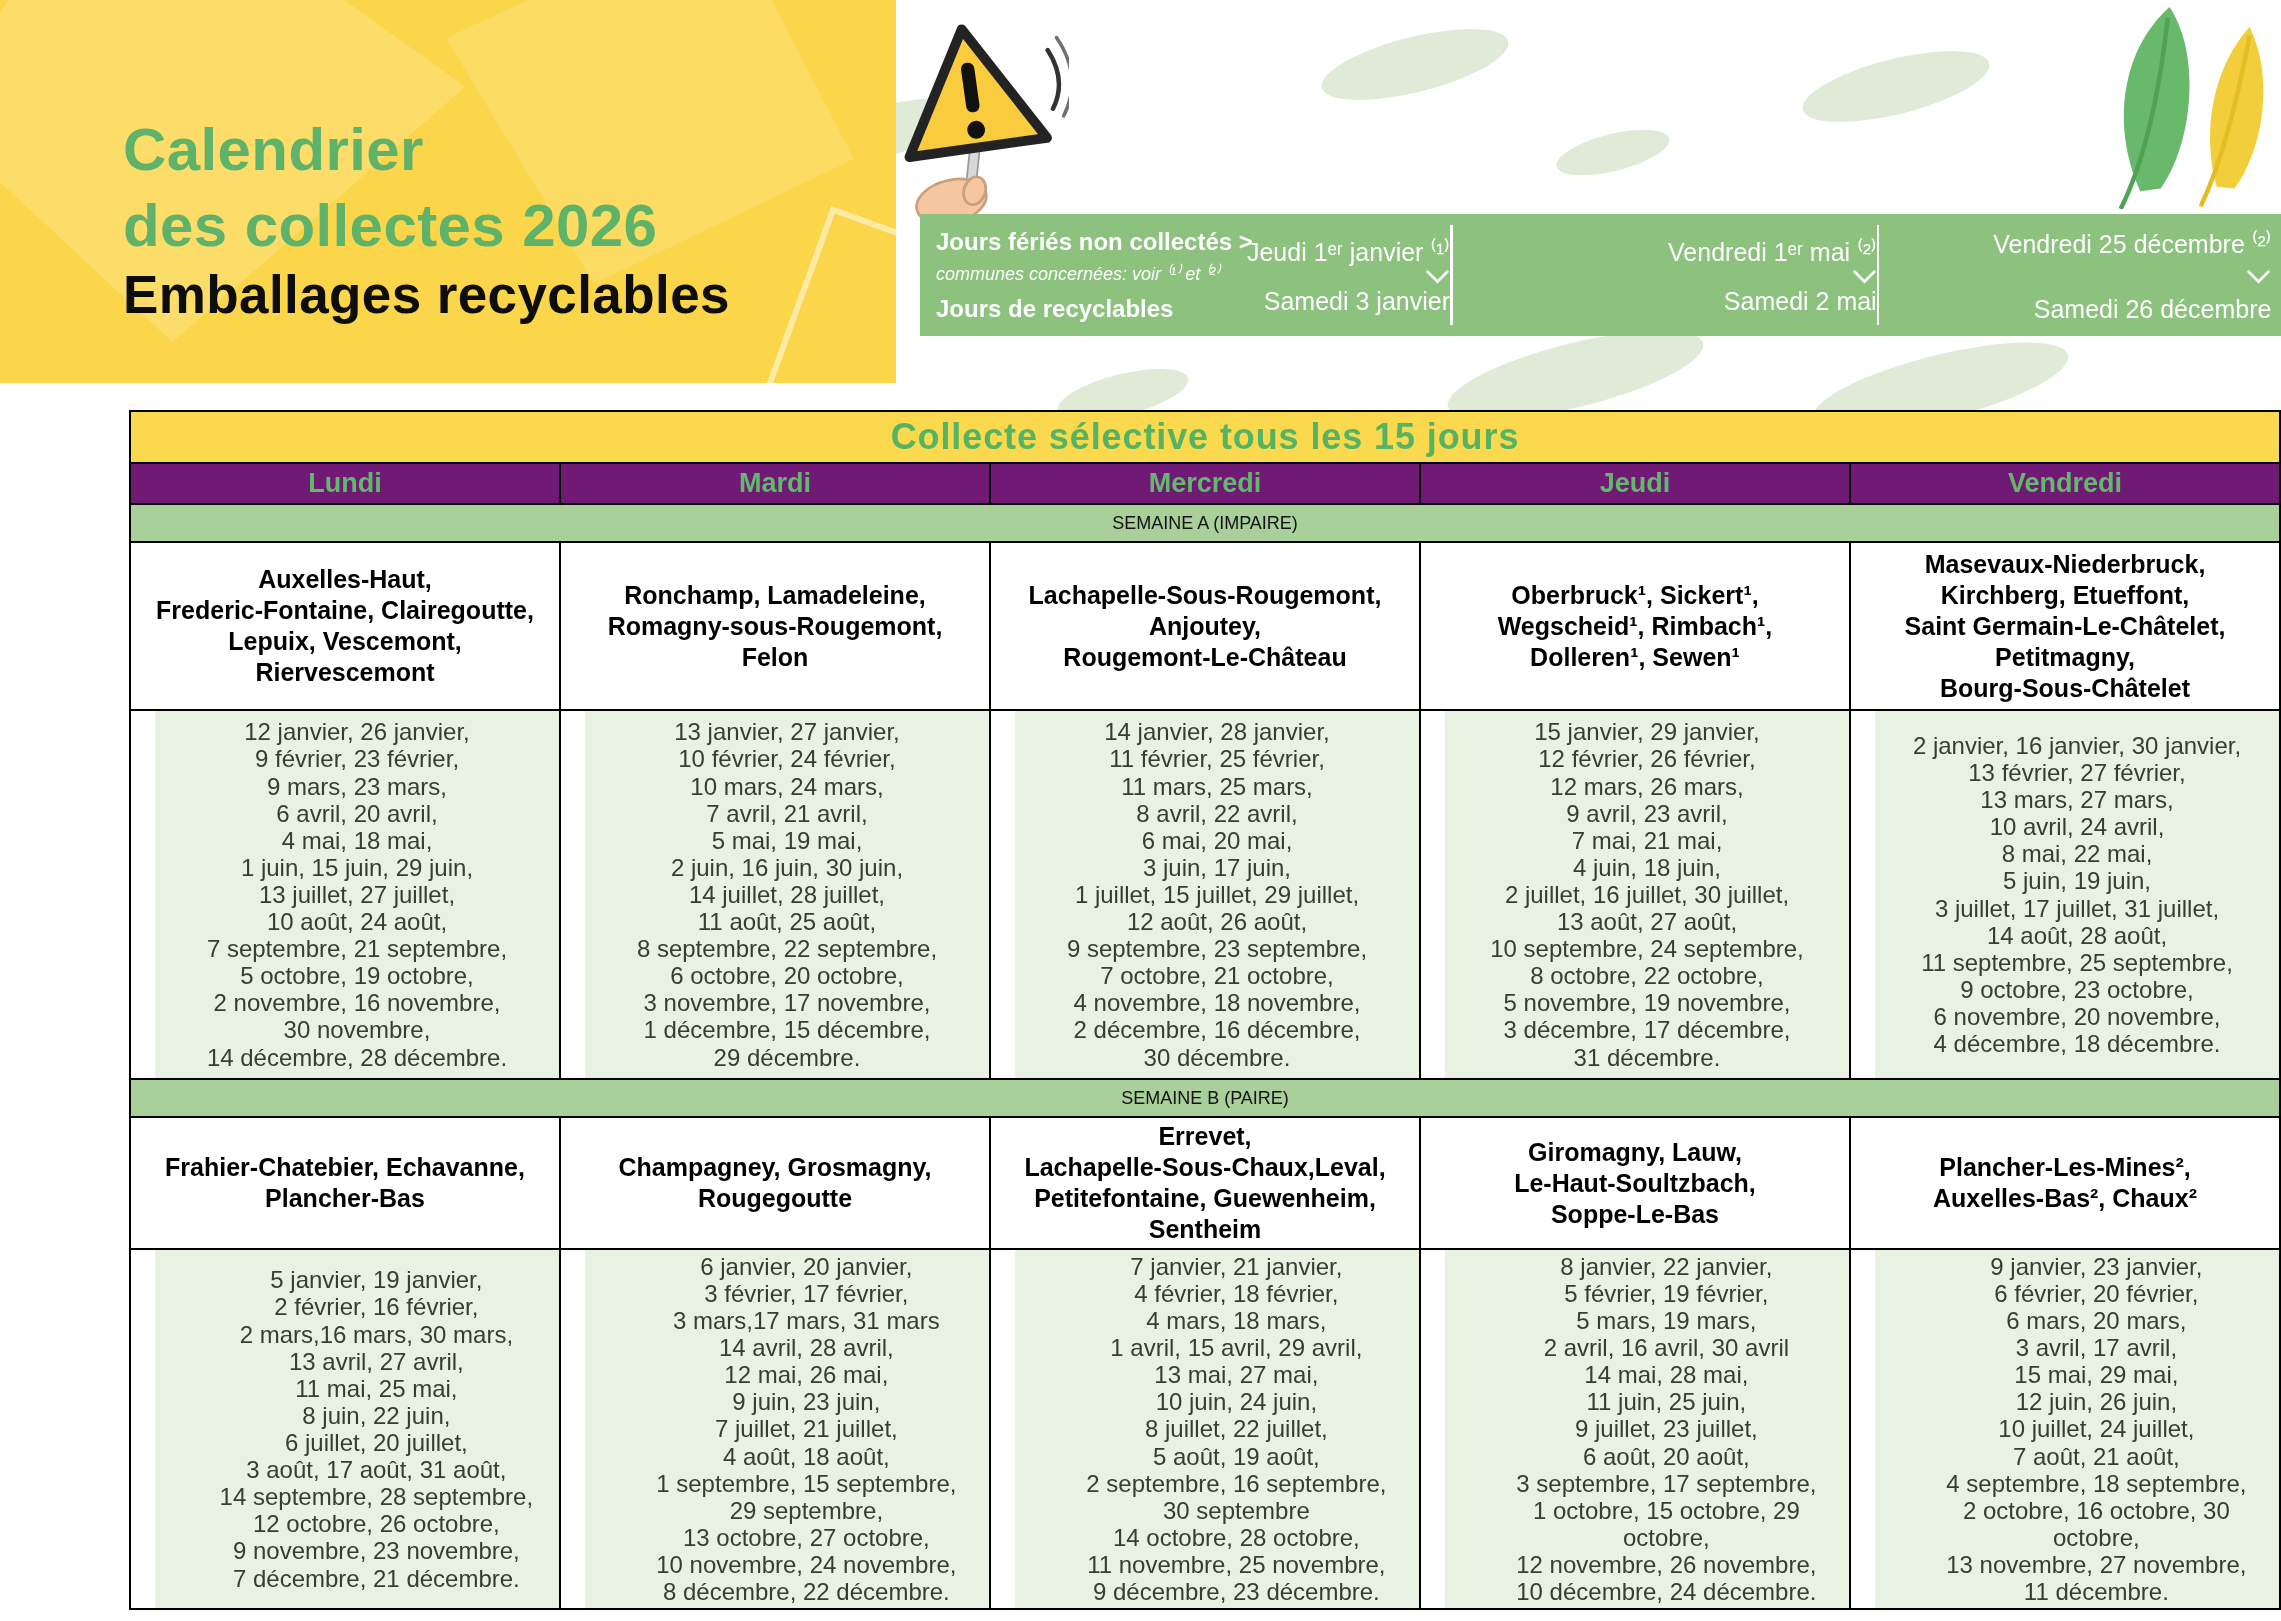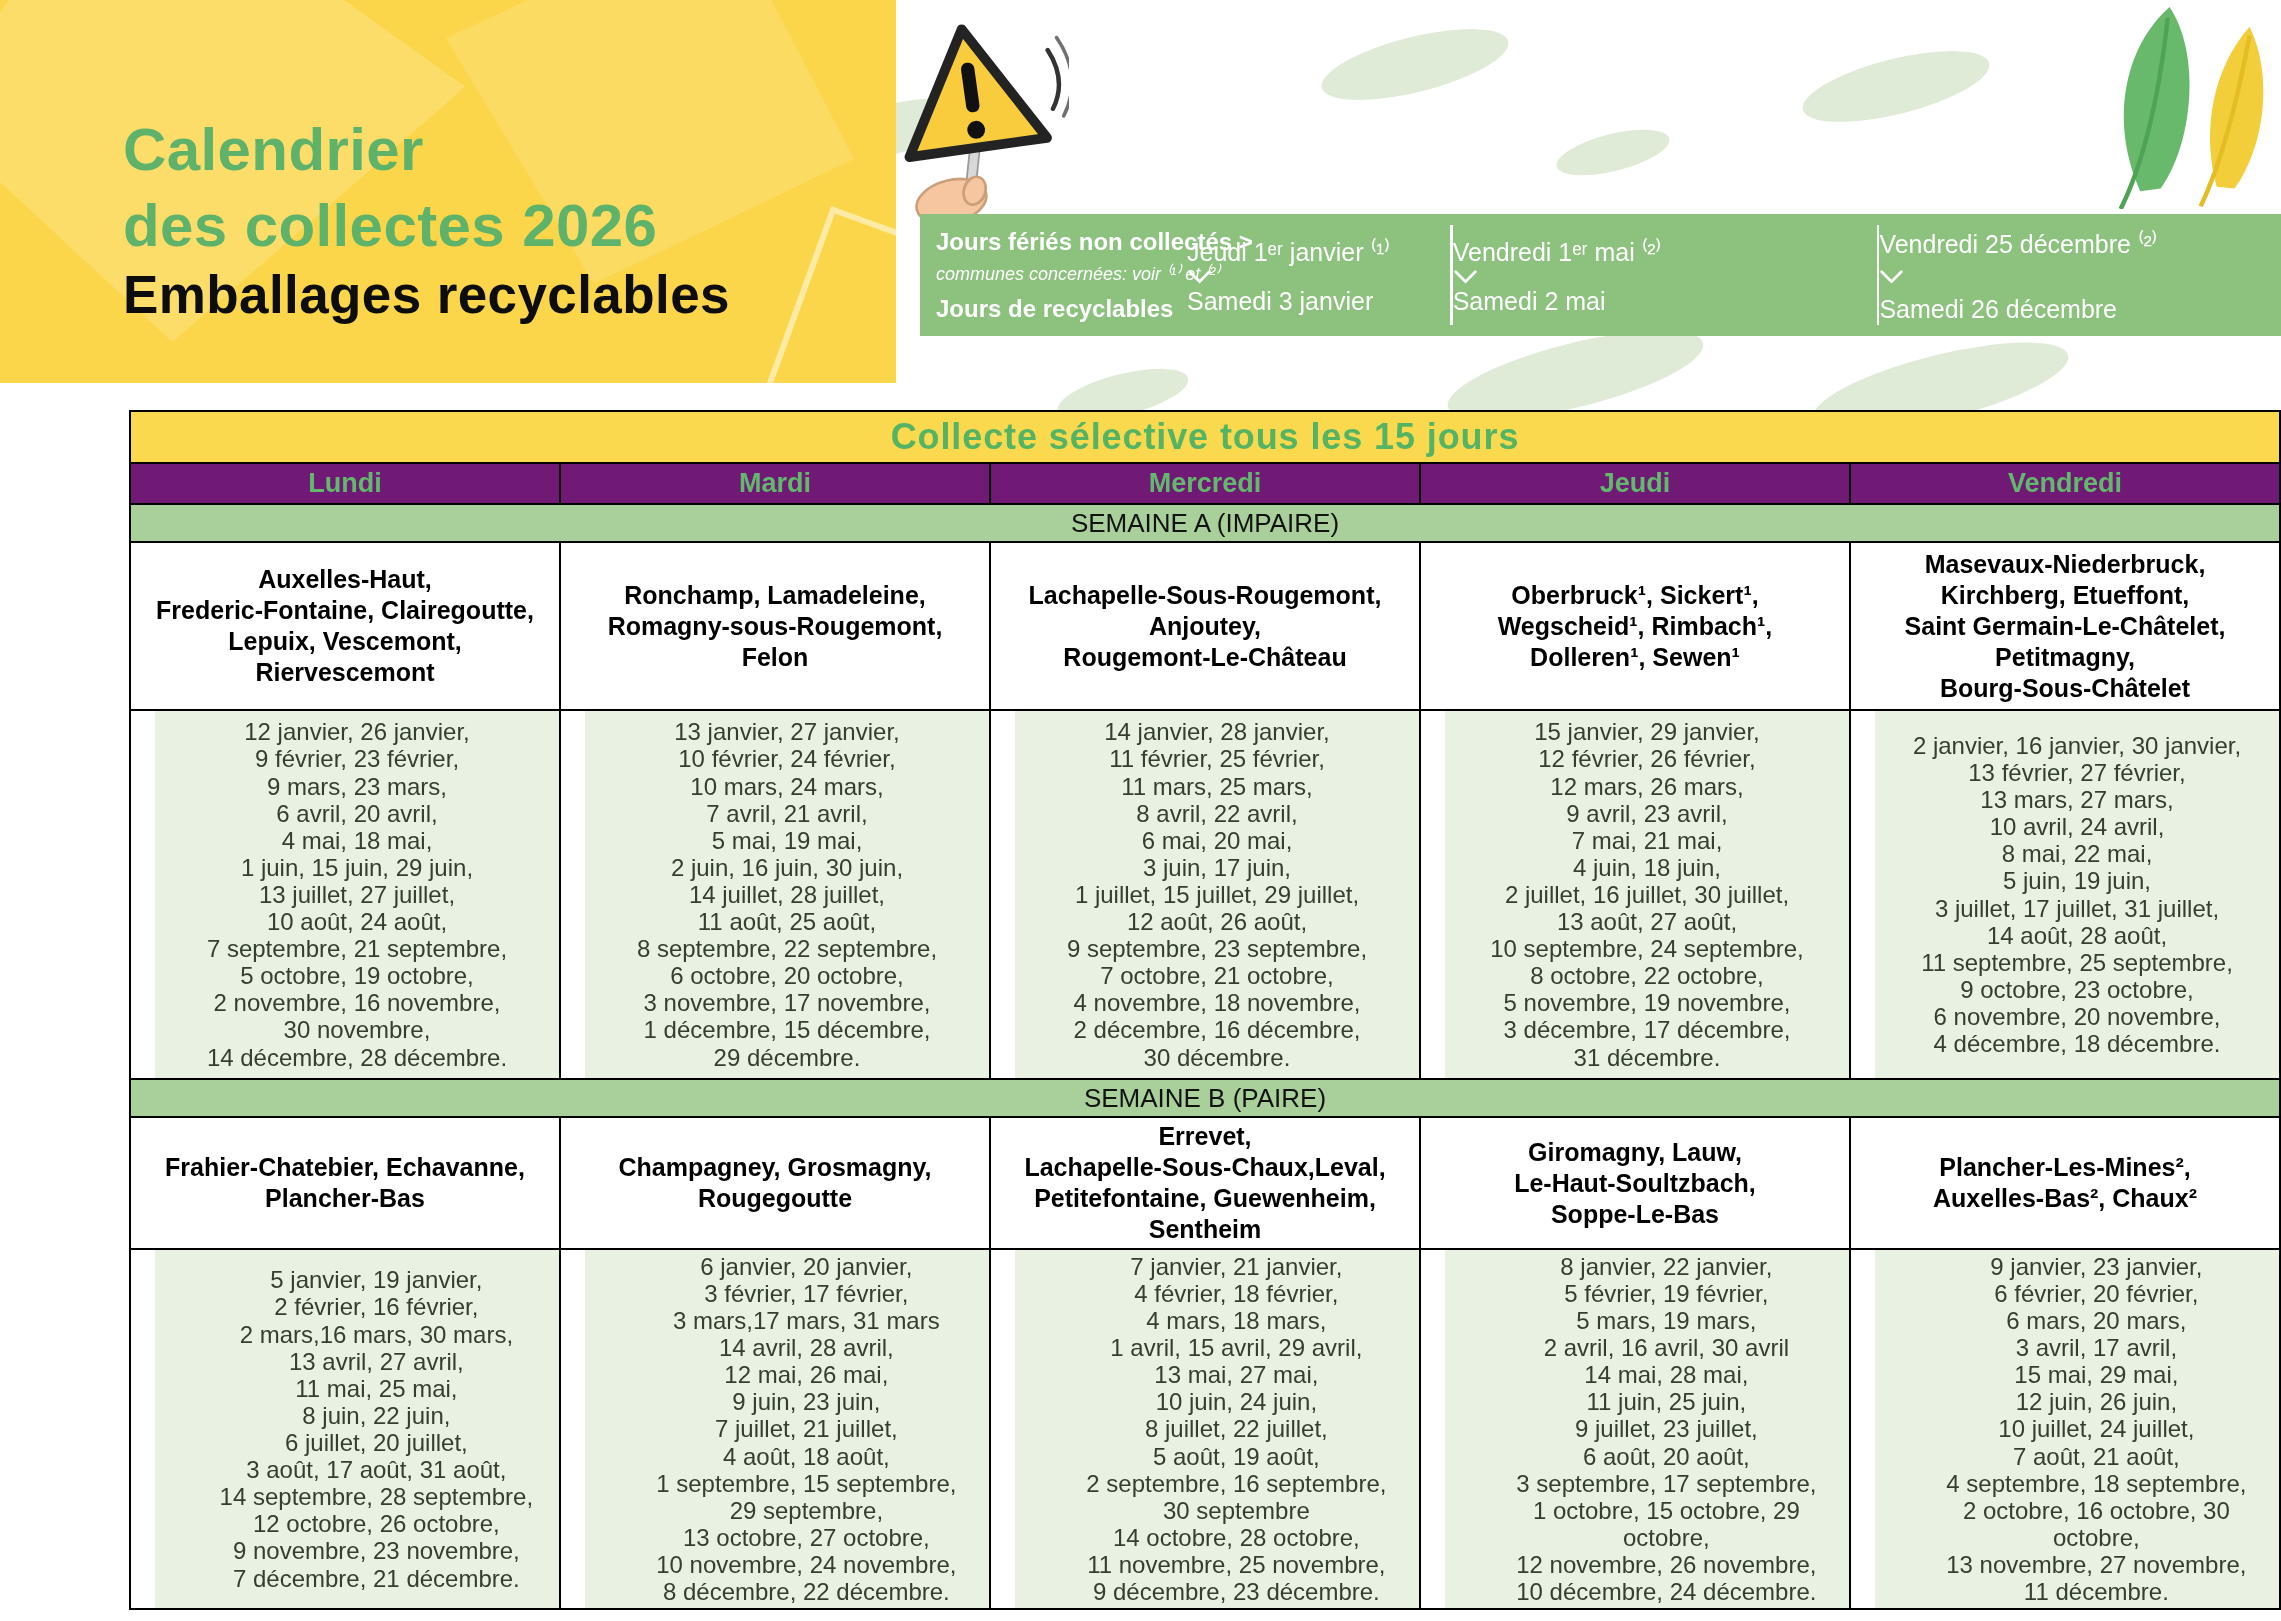--- a/index.html
+++ b/index.html
@@ -20,33 +20,33 @@
   
   .warn{position:absolute;left:882px;top:16px;width:187px;height:223px;}
   
   .leaves{position:absolute;left:2067px;top:0px;width:214px;height:209px;}
   
   .banner{position:absolute;left:920px;top:214px;width:1362px;height:122px;background:#8cc17e;color:#fff;display:flex;align-items:stretch;}
   .b-labels{width:267px;padding:14.3px 0 0 16px;box-sizing:border-box;}
   .b-l1{font-size:24px;font-weight:700;white-space:nowrap;}
   .b-l2{font-size:18px;font-style:italic;margin-top:4.5px;white-space:nowrap;}
   .b-l3{font-size:24px;font-weight:700;margin-top:10.7px;white-space:nowrap;}
-  .b-col{display:flex;flex-direction:column;align-items:flex-start;justify-content:center;gap:2.7px;}
+  .b-col{display:flex;flex-direction:column;align-items:flex-end;justify-content:center;gap:2.7px;}
   .b-c1{width:263px;}
   .b-c2{width:424px;}
   .b-c3{width:392px;gap:10px;}
   .b-div{width:2.7px;background:#ffffff;margin:10.7px 0;}
   .b-holiday,.b-makeup{font-size:25px;white-space:nowrap;}
   
   .cal-table{position:absolute;left:129px;top:410px;width:2148px;border:2.7px solid #000;background:#fff;}
   .t-title{height:50px;background:#fbd94e;color:#54b464;font-weight:700;font-size:36px;letter-spacing:0.9px;display:flex;align-items:center;justify-content:center;}
   .t-days{display:flex;height:39px;background:#701a75;border-top:2.7px solid #000;}
   .t-day{flex:1;display:flex;align-items:center;justify-content:center;color:#61ba6c;font-weight:700;font-size:27px;border-right:2.7px solid #000;}
   .t-day:last-child{border-right:none;}
-  .t-band{height:36px;background:#a9d09a;color:#121212;font-size:26px;display:flex;align-items:center;justify-content:center;border-top:2.7px solid #000;}
+  .t-band{height:36px;background:#a9d09a;color:#121212;font-size:18px;display:flex;align-items:center;justify-content:center;border-top:2.7px solid #000;}
   .t-cells{display:flex;border-top:2.7px solid #000;}
   .cell{flex:1;border-right:2.7px solid #000;white-space:pre-line;text-align:center;display:flex;align-items:center;justify-content:center;box-sizing:border-box;padding:3.6px 5.3px;}
   .cell:last-child{border-right:none;}
   .communes-a .cell{height:166px;}
   .communes-b .cell{height:130px;}
   .communes .cell{background:#ffffff;color:#000;font-weight:700;font-size:25px;line-height:1.24;}
   .dates-a .cell{height:367px;}
   .dates-b .cell{height:358px;padding-left:44px;}
   .dates .cell{background:#e8f1e2;color:#333f31;font-size:24px;line-height:1.13;margin-left:24px;}
 </style>

